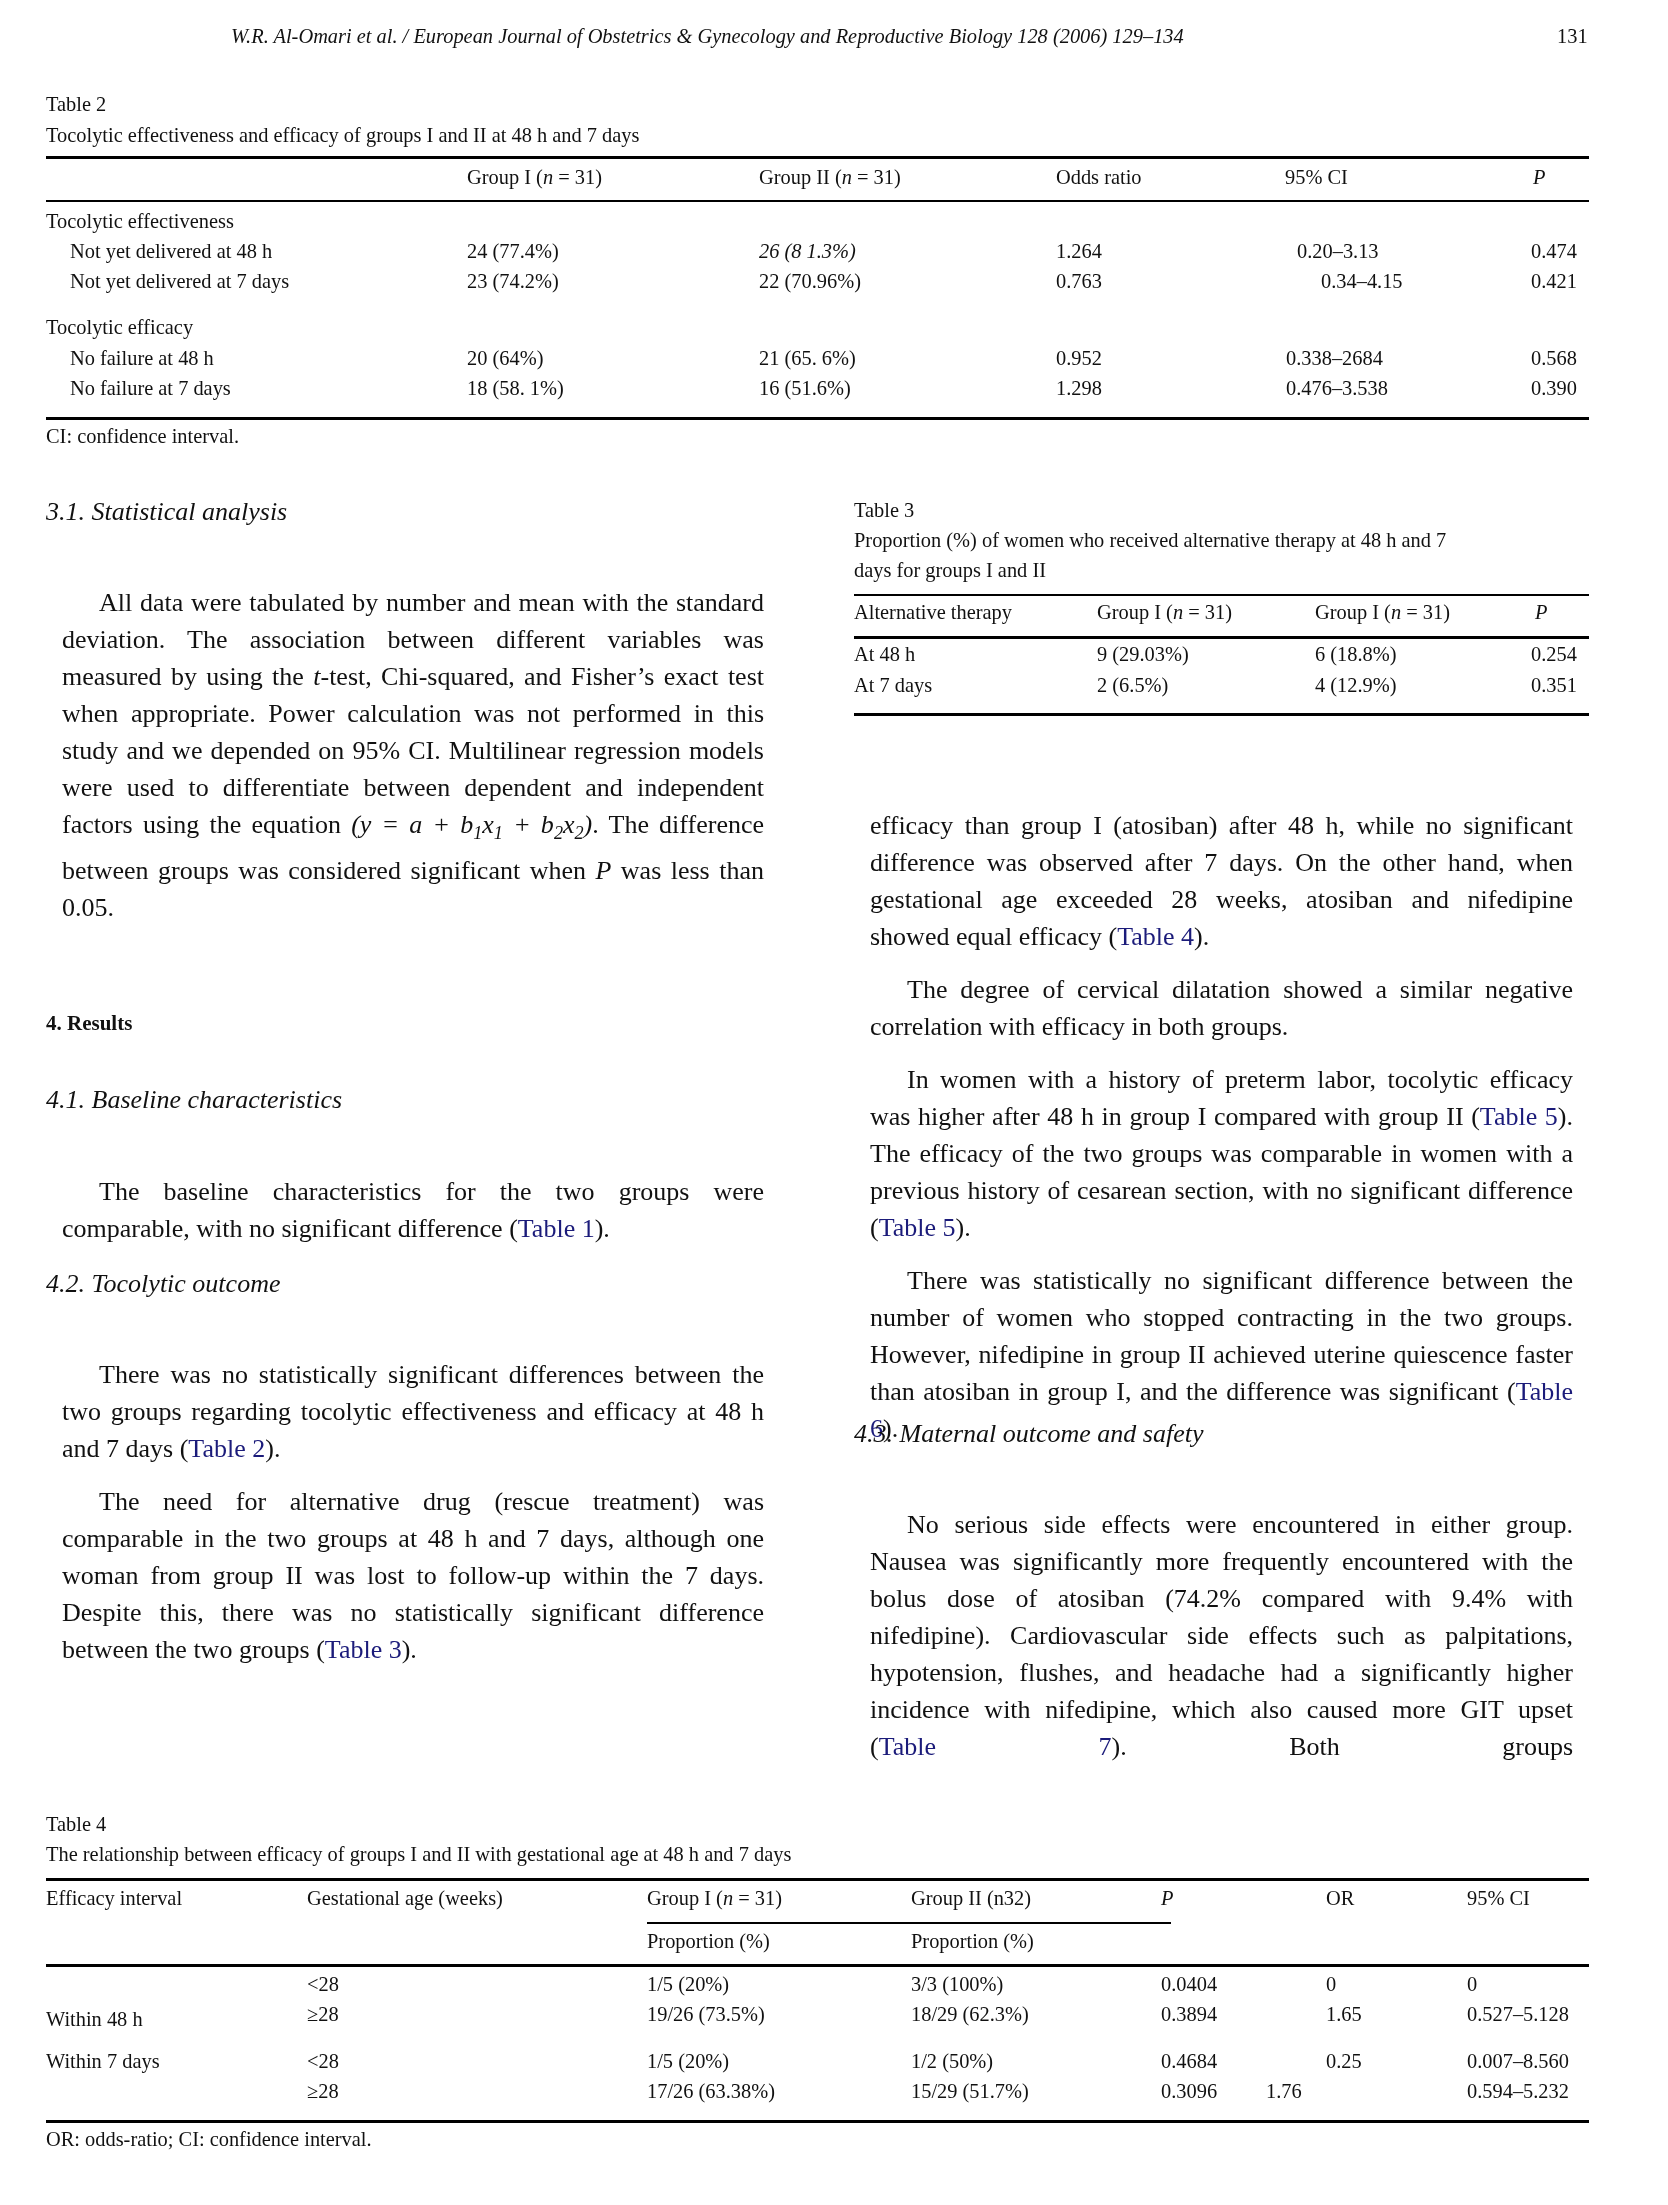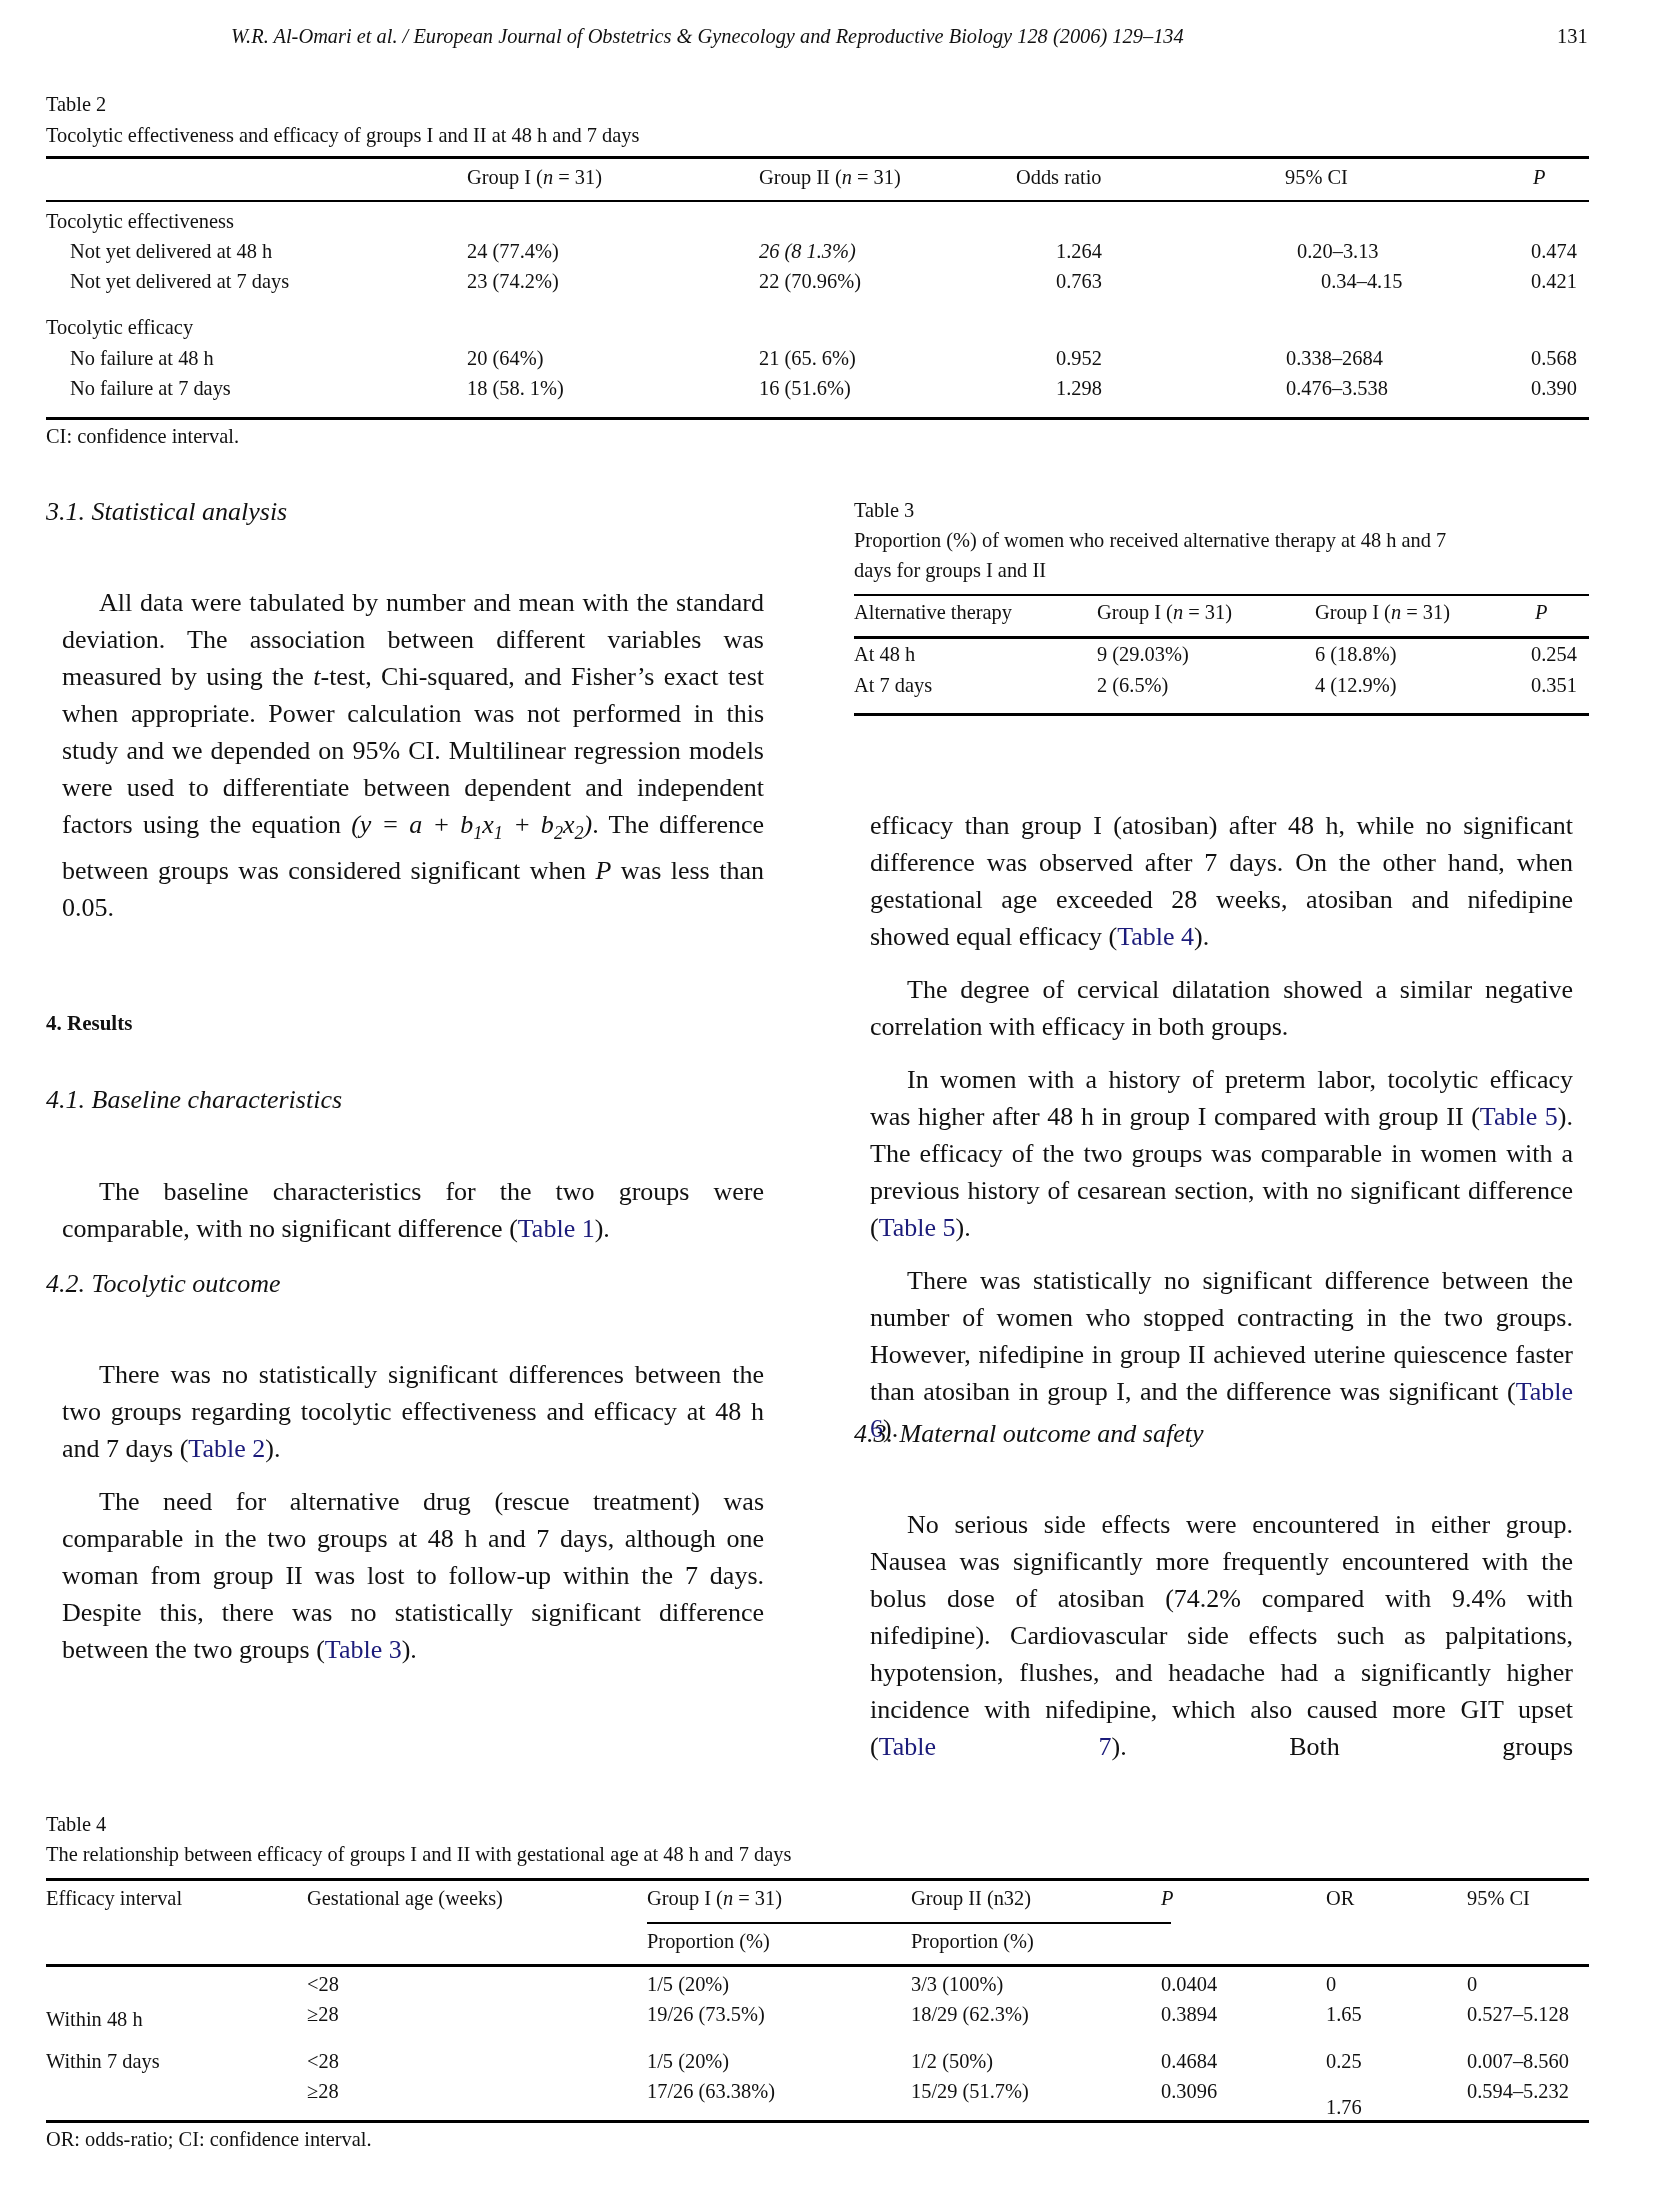--- a/index.html
+++ b/index.html
@@ -37,21 +37,21 @@
 
 <div class="abs running-head">W.R. Al-Omari et al. / European Journal of Obstetrics &amp; Gynecology and Reproductive Biology 128 (2006) 129–134</div>
 <div class="abs page-num">131</div>
 
 <div>
   <div class="abs tbl-label" style="top:89px;left:46px;">Table 2</div>
   <div class="abs tbl-caption" style="top:120px;left:46px;">Tocolytic effectiveness and efficacy of groups I and II at 48 h and 7 days</div>
   <div class="rule-thick" style="top:156px;left:46px;width:1543px;"></div>
   <div class="cell" style="top:163px;left:467px;">Group I (<span class="it">n</span> = 31)</div>
   <div class="cell" style="top:163px;left:759px;">Group II (<span class="it">n</span> = 31)</div>
-  <div class="cell" style="top:163px;left:1016px;">Odds ratio</div>
+  <div class="cell" style="top:163px;left:1056px;">Odds ratio</div>
   <div class="cell" style="top:163px;left:1285px;">95% CI</div>
   <div class="cell it" style="top:163px;left:1533px;">P</div>
   <div class="rule-thin" style="top:200px;left:46px;width:1543px;"></div>
 
   <div class="cell" style="top:207px;left:46px;">Tocolytic effectiveness</div>
   <div class="cell" style="top:237px;left:70px;">Not yet delivered at 48 h</div>
   <div class="cell" style="top:237px;left:467px;">24 (77.4%)</div>
   <div class="cell" style="top:237px;left:759px;font-style:italic;">26 (8 1.3%)</div>
   <div class="cell" style="top:237px;left:1056px;">1.264</div>
   <div class="cell" style="top:237px;left:1297px;">0.20–3.13</div>
@@ -165,18 +165,18 @@
   <div class="cell" style="top:2047px;left:647px;">1/5 (20%)</div>
   <div class="cell" style="top:2047px;left:911px;">1/2 (50%)</div>
   <div class="cell" style="top:2047px;left:1161px;">0.4684</div>
   <div class="cell" style="top:2047px;left:1326px;">0.25</div>
   <div class="cell" style="top:2047px;left:1467px;">0.007–8.560</div>
 
   <div class="cell" style="top:2077px;left:307px;">≥28</div>
   <div class="cell" style="top:2077px;left:647px;">17/26 (63.38%)</div>
   <div class="cell" style="top:2077px;left:911px;">15/29 (51.7%)</div>
   <div class="cell" style="top:2077px;left:1161px;">0.3096</div>
-  <div class="cell" style="top:2077px;left:1326px;margin-top:16px;">1.76</div>
+  <div class="cell" style="top:2077px;left:1266px;">1.76</div>
   <div class="cell" style="top:2077px;left:1467px;">0.594–5.232</div>
   <div class="rule-thick" style="top:2120px;left:46px;width:1543px;"></div>
   <div class="abs footnote" style="top:2128px;left:46px;">OR: odds-ratio; CI: confidence interval.</div>
 </div>
 
 
 </body></html>

